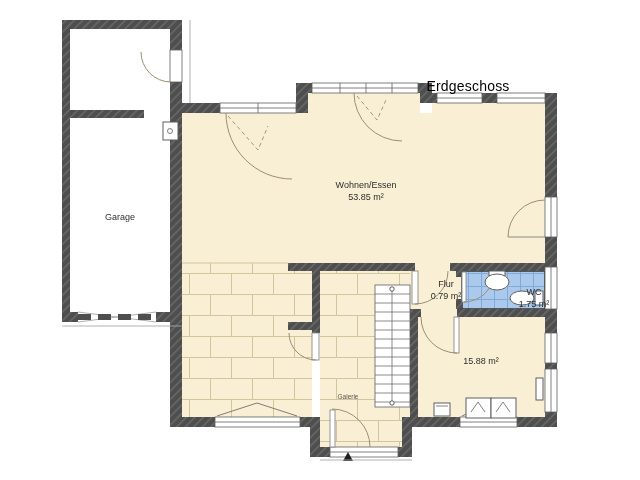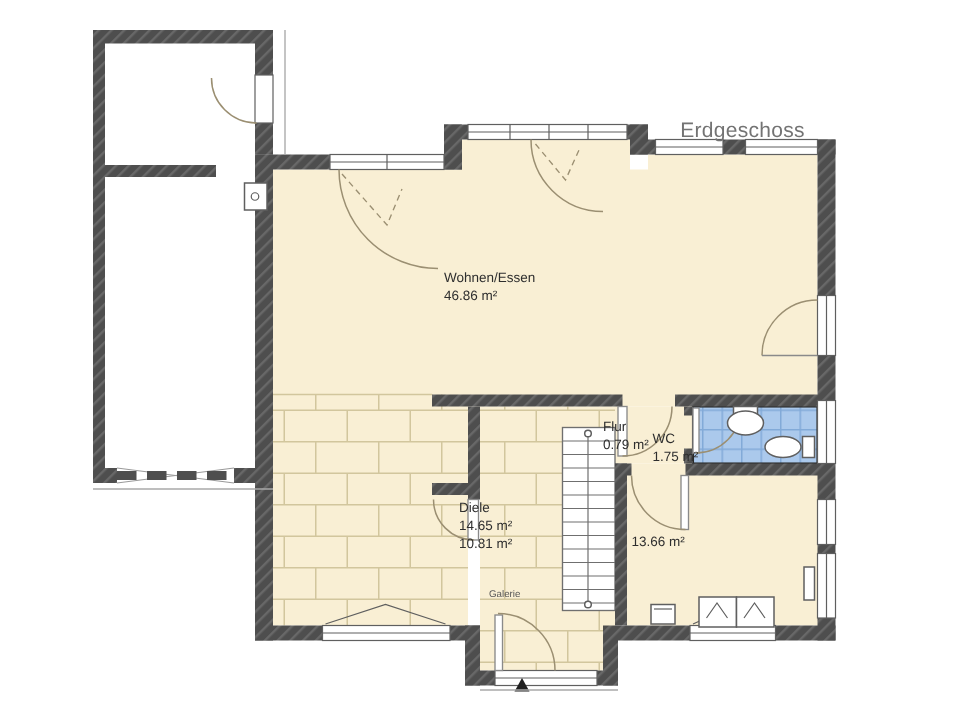--- a/index.html
+++ b/index.html
@@ -1,21 +1,21 @@
 <!DOCTYPE html>
 <html style="--wall: #4e4e4e; --wall-hatch: #686868; --floor-cream: #f9efd4; --tile-line: #d2c69d; --wc-fill: #abc9ec; --wc-tile-line: #82aad8; --garage-floor: #ffffff; --door-arc: #9b8f72; --text: #2e2e2e;"><head>
 <meta charset="utf-8">
 <style>
   html,body{margin:0;padding:0;background:#fff;}
   .plan{position:relative;width:640px;height:480px;background:#fff;overflow:hidden;
         font-family:"Liberation Sans",sans-serif;}
   .plan svg{position:absolute;left:0;top:0;}
-  .title{position:absolute;left:430px;top:78px;width:130px;text-align:center;
-         font-size:14px;color:#737373;letter-spacing:.2px;}
-  .label{position:absolute;color:var(--text,#2e2e2e);
+  .title{position:absolute;left:403px;top:78px;width:130px;text-align:center;
+         font-size:14px;color:#000000;letter-spacing:.2px;}
+  .label{position:absolute;text-align:center;color:var(--text,#2e2e2e);
          font-size:9px;line-height:12px;white-space:nowrap;}
   .label .ln{display:block;}
   .label.small{font-size:6.5px;line-height:8px;color:#555;}
   
   .pat-wall-bg{fill:var(--wall,#4e4e4e);}
   .pat-wall-line{fill:var(--wall-hatch,#6e6e6e);}
   .pat-tile-bg{fill:var(--floor-cream,#f9efd4);}
   .pat-tile-line{stroke:var(--tile-line,#d3c79e);stroke-width:1;fill:none;}
   .pat-wc-bg{fill:var(--wc-fill,#abc9ec);}
   .pat-wc-line{stroke:var(--wc-tile-line,#84abd9);stroke-width:1;fill:none;}
@@ -239,46 +239,42 @@
         <circle class="fixline" cx="170" cy="131" r="2.5"></circle>
       </g>
       <line class="thin" x1="190" y1="20" x2="190" y2="103"></line>
       <line class="thin" x1="320" y1="460" x2="412" y2="460"></line>
     </g>
   </svg>
 
   <div class="title">Erdgeschoss</div>
 
   <div class="label" style="left:60px;top:211px;width:120px">
+    <span class="ln">Garage</span>
   </div>
 
   <div class="label" style="left:296px;top:179px;width:140px">
     <span class="ln">Wohnen/Essen</span>
-    <span class="ln">46.86 m²</span>
+    <span class="ln">53.85 m²</span>
   </div>
 
   <div class="label" style="left:172px;top:336px;width:120px">
   </div>
 
-  <div class="label" style="left:306px;top:332px;width:90px">
-    <span class="ln">Diele</span>
-    <span class="ln">14.65 m²</span>
-    <span class="ln">10.81 m²</span>
-  </div>
-
-  <div class="label" style="left:402px;top:278px;width:60px">
+
+  <div class="label" style="left:416px;top:278px;width:60px">
     <span class="ln">Flur</span>
     <span class="ln">0.79 m²</span>
   </div>
 
-  <div class="label" style="left:435px;top:286px;width:104px">
+  <div class="label" style="left:482px;top:286px;width:104px">
     <span class="ln">WC</span>
     <span class="ln">1.75 m²</span>
   </div>
 
   <div class="label" style="left:421px;top:355px;width:120px">
-    <span class="ln">13.66 m²</span>
+    <span class="ln">15.88 m²</span>
   </div>
 
   <div class="label small" style="left:326px;top:393px;width:44px">
     <span class="ln">Galerie</span>
   </div>
 </div>
 
 </body></html>

